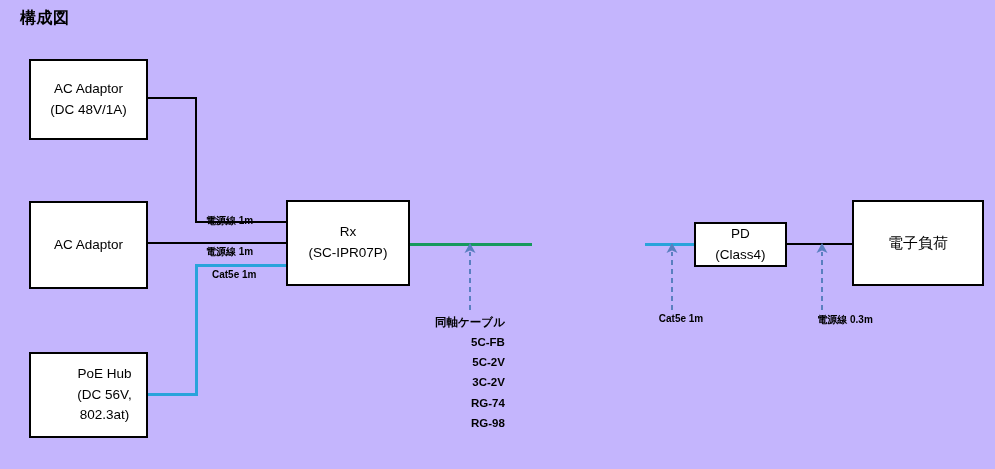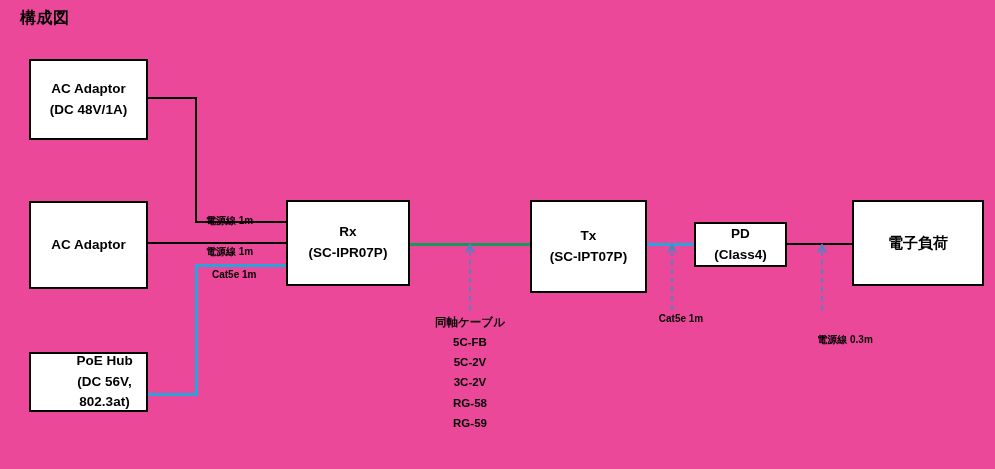--- a/index.html
+++ b/index.html
@@ -7,21 +7,21 @@
     padding: 0;
     background: #ffffff;
   }
   body {
     font-family: "Liberation Sans", "DejaVu Sans", sans-serif;
   }
   #canvas {
     position: relative;
     width: 995px;
     height: 469px;
-    background: #ec4899;
+    background: #c4b5fd;
     overflow: hidden;
   }
   .title {
     position: absolute;
     left: 20px;
     top: 8px;
     font-size: 16px;
     font-weight: bold;
     color: #000000;
     letter-spacing: 0.5px;
@@ -29,21 +29,21 @@
   .box {
     position: absolute;
     box-sizing: border-box;
     border: 2px solid #000000;
     background: #ffffff;
     display: flex;
     flex-direction: column;
     align-items: center;
     justify-content: center;
     color: #000000;
-    font-weight: bold;
+    font-weight: normal;
     font-size: 13.5px;
     line-height: 1.55;
     z-index: 5;
     text-align: center;
   }
   .box span { display: block; white-space: nowrap; }
   .lbl {
     position: absolute;
     font-size: 10px;
     font-weight: bold;
@@ -62,21 +62,21 @@
   .wire.green { background: #16995c; height: 3px; }
   .wire.blue  { background: #29a3db; }
   .wire.blue.h { height: 3px; }
   .wire.blue.v { width: 3px; }
   .arrow {
     position: absolute;
     z-index: 4;
   }
   .cablelist {
     position: absolute;
-    text-align: center;
+    text-align: right;
     font-size: 11.5px;
     font-weight: bold;
     color: #000000;
     line-height: 1.75;
     transform: translateX(-50%);
     z-index: 6;
   }
   .cablelist div { white-space: nowrap; }
 </style>
 </head>
@@ -104,35 +104,31 @@
 
   <div class="box" style="left:29px; top:59px; width:119px; height:81px;">
     <span>AC Adaptor</span>
     <span>(DC 48V/1A)</span>
   </div>
 
   <div class="box" style="left:29px; top:201px; width:119px; height:88px;">
     <span>AC Adaptor</span>
   </div>
 
-  <div class="box" style="left:29px; top:352px; width:119px; height:60px;padding-left:32px;">
+  <div class="box" style="left:29px; top:352px; width:119px; height:86px;padding-left:32px;">
     <span>PoE Hub</span>
     <span>(DC 56V,</span>
     <span>802.3at)</span>
   </div>
 
   <div class="box" style="left:286px; top:200px; width:124px; height:86px;">
     <span>Rx</span>
     <span>(SC-IPR07P)</span>
   </div>
 
-  <div class="box" style="left:530px; top:200px; width:117px; height:93px;">
-    <span>Tx</span>
-    <span>(SC-IPT07P)</span>
-  </div>
 
   <div class="box" style="left:694px; top:222px; width:93px; height:45px;">
     <span>PD</span>
     <span>(Class4)</span>
   </div>
 
   <div class="box" style="left:852px; top:200px; width:132px; height:86px; font-size:15px;">
     <span>電子負荷</span>
   </div>
 
@@ -153,21 +149,21 @@
   <svg class="arrow" style="left:812px; top:240px;" width="20" height="72" viewBox="0 0 20 72">
     <line x1="10" y1="70" x2="10" y2="12" stroke="#5a7fc0" stroke-width="2" stroke-dasharray="5,4"></line>
     <path d="M10 3 L4.5 13 L10 10.5 L15.5 13 Z" fill="#5a7fc0"></path>
   </svg>
 
   <div class="cablelist" style="left:470px; top:312px;">
     <div>同軸ケーブル</div>
     <div>5C-FB</div>
     <div>5C-2V</div>
     <div>3C-2V</div>
-    <div>RG-58</div>
-    <div>RG-59</div>
+    <div>RG-74</div>
+    <div>RG-98</div>
   </div>
 
   <div class="lbl center" style="left:681px; top:313px;">Cat5e 1m</div>
 
-  <div class="lbl center" style="left:845px; top:313px;margin-top:20px;">電源線 0.3m</div>
+  <div class="lbl center" style="left:845px; top:313px;">電源線 0.3m</div>
 
 </div>
 
 </body></html>

